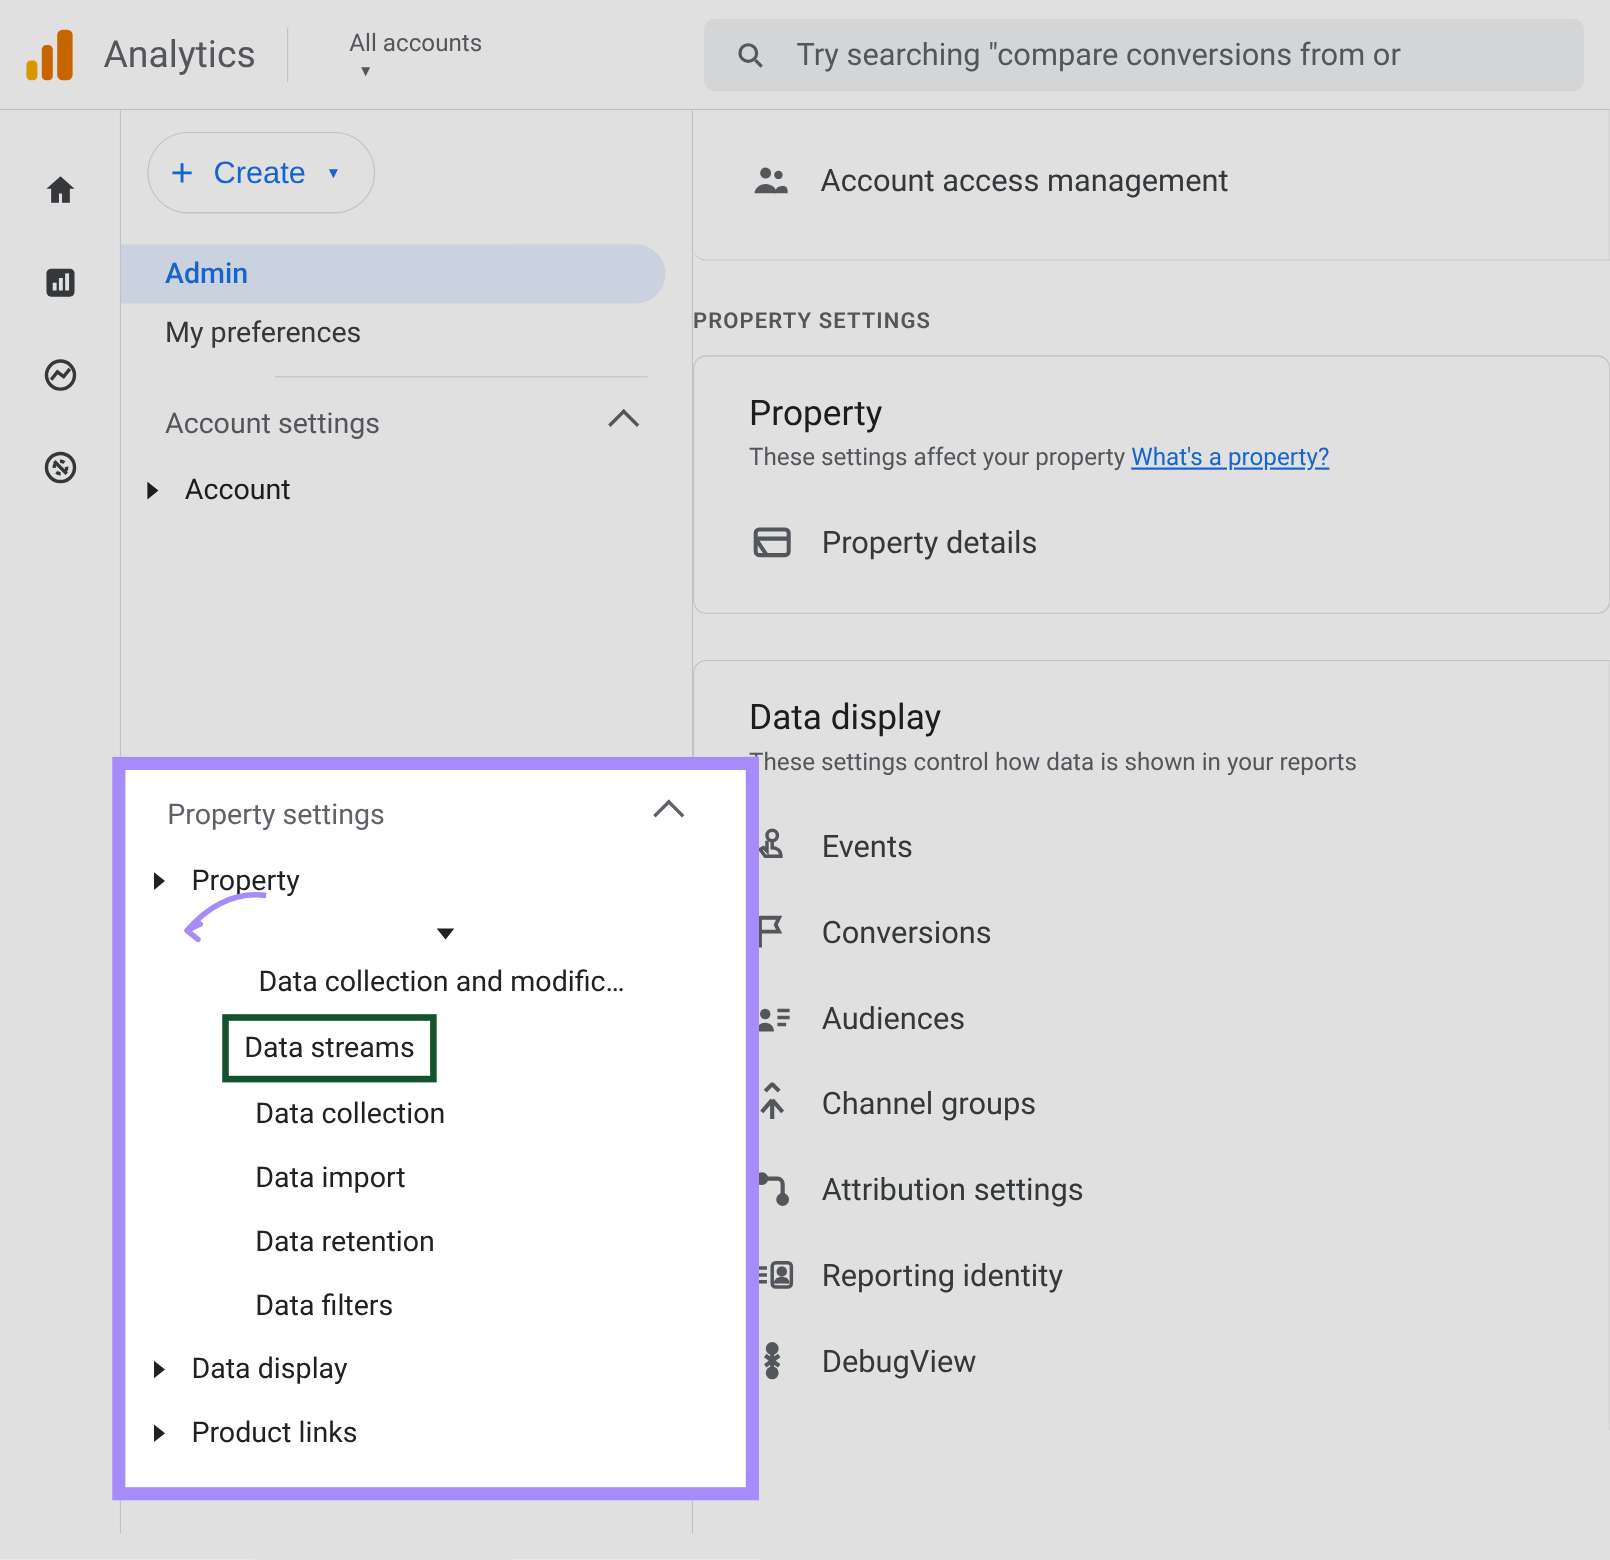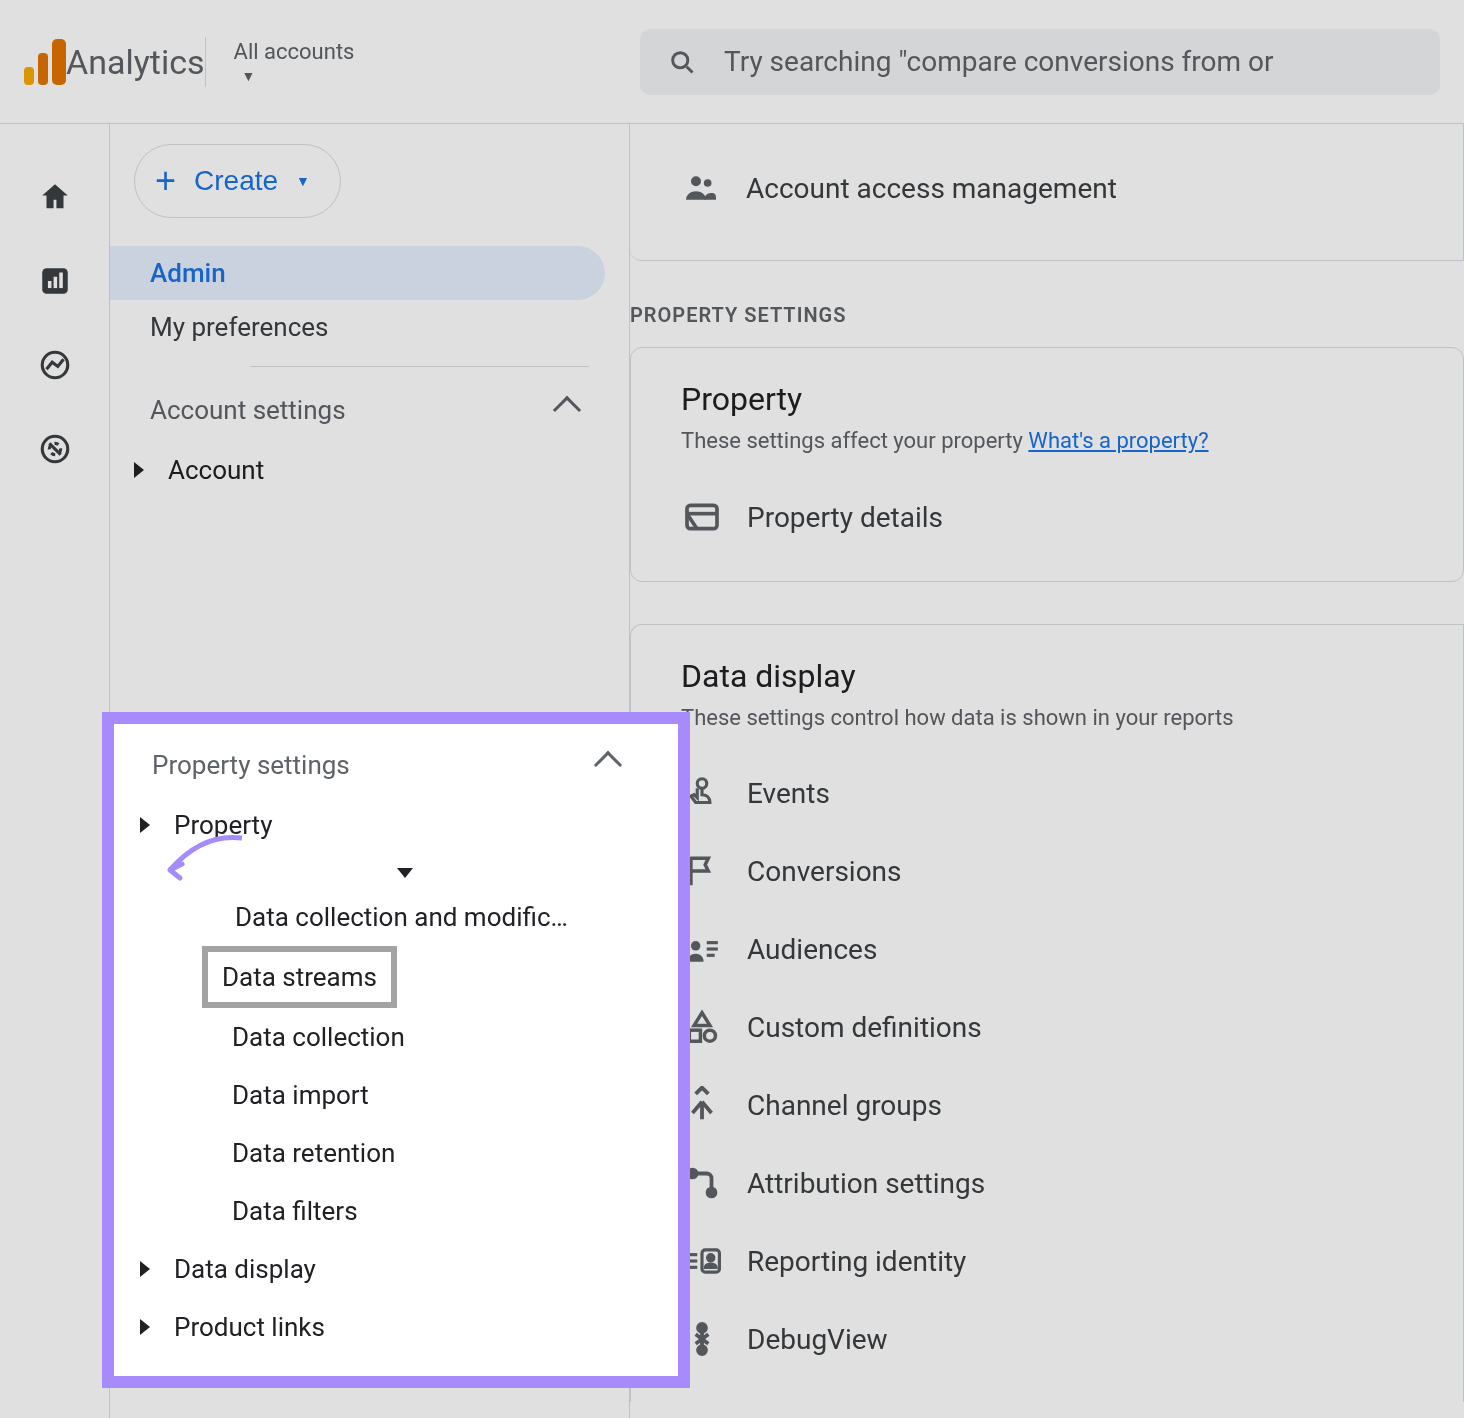--- a/index.html
+++ b/index.html
@@ -14,25 +14,26 @@
   .dim-overlay {
     position: absolute;
     inset: 0;
     background: rgba(0,0,0,0.12);
     z-index: 50;
     pointer-events: none;
   }
 
   
   .header {
-    height: 124px;
+    height: 100px;
     border-bottom: 1px solid #dadce0;
     display: flex;
     align-items: center;
     padding: 0 24px;
+    gap: 28px;
     background: #fff;
   }
   .logo { display:flex; align-items:flex-end; gap:4px; }
   .logo-bar1 { width:10px; height:18px; background:#f9ab00; border-radius:4px; }
   .logo-bar2 { width:10px; height:32px; background:#e37400; border-radius:4px; }
   .logo-bar3 { width:14px; height:46px; background:#e37400; border-radius:5px; }
   .brand { font-size:34px; color:#5f6368; font-weight:400; }
   .header-divider { width:1px; height:50px; background:#dadce0; }
   .account-switch { font-size:22px; color:#5f6368; display:flex; flex-direction:column; align-items:flex-start; cursor:pointer;margin-left:28px; }
   .account-switch .dd { font-size:14px; color:#5f6368; margin-top:4px; margin-left:8px; }
@@ -127,21 +128,21 @@
     position: absolute;
     left: -8px;
     top: 588px;
     width: 588px;
     background:#fff;
     z-index: 100;
     border: 12px solid #a78bfa;
     padding: 10px 8px 20px 8px;
   }
   .streams-box {
-    border: 6px solid #a3a3a3;
+    border: 6px solid #14532d;
     background:#fff;
     display:inline-block;
     padding: 4px 10px;
     margin-left: 80px;
   }
   .arrow-annot {
     position:absolute; left:38px; top:104px;
     color:#a78bfa;
   }
 
@@ -373,30 +374,20 @@
               <path d="M3 20c0-3 2-5 5-5s5 2 5 5z"></path>
               <line x1="15" y1="8" x2="22" y2="8" stroke="#5f6368" stroke-width="2"></line>
               <line x1="15" y1="12" x2="22" y2="12" stroke="#5f6368" stroke-width="2"></line>
               <line x1="15" y1="16" x2="20" y2="16" stroke="#5f6368" stroke-width="2"></line>
             </svg>
         </span>
         <span>Audiences</span>
       </div>
       <div class="card-row">
         <span class="ico">
-          <svg viewBox="0 0 24 24" width="38" height="38" fill="none" stroke="#5f6368" stroke-width="2.2">
-              <path d="M12 3l5 8H7z"></path>
-              <rect x="4" y="14" width="7" height="7"></rect>
-              <circle cx="17" cy="17.5" r="3.5"></circle>
-            </svg>
-        </span>
-        <span>Custom definitions</span>
-      </div>
-      <div class="card-row">
-        <span class="ico">
           <svg viewBox="0 0 24 24" width="38" height="38" fill="none" stroke="#5f6368" stroke-width="2.4">
               <path d="M12 21V10M12 10l-6 7M12 10l6 7M8 5l4-4 4 4"></path>
             </svg>
         </span>
         <span>Channel groups</span>
       </div>
       <div class="card-row">
         <span class="ico">
           <svg viewBox="0 0 24 24" width="38" height="38" fill="none" stroke="#5f6368" stroke-width="2.4">
               <circle cx="6" cy="6" r="2.5" fill="#5f6368"></circle>

